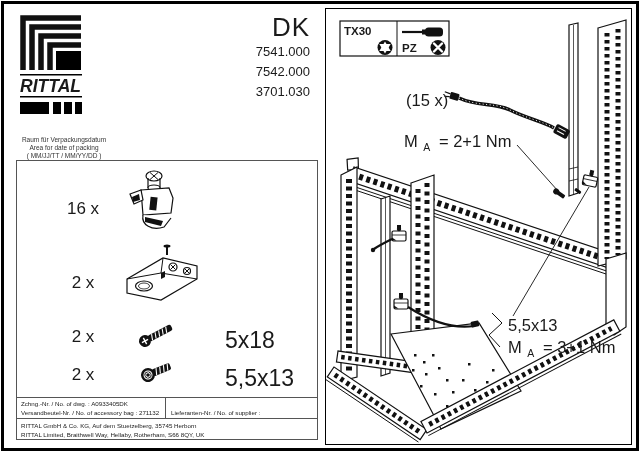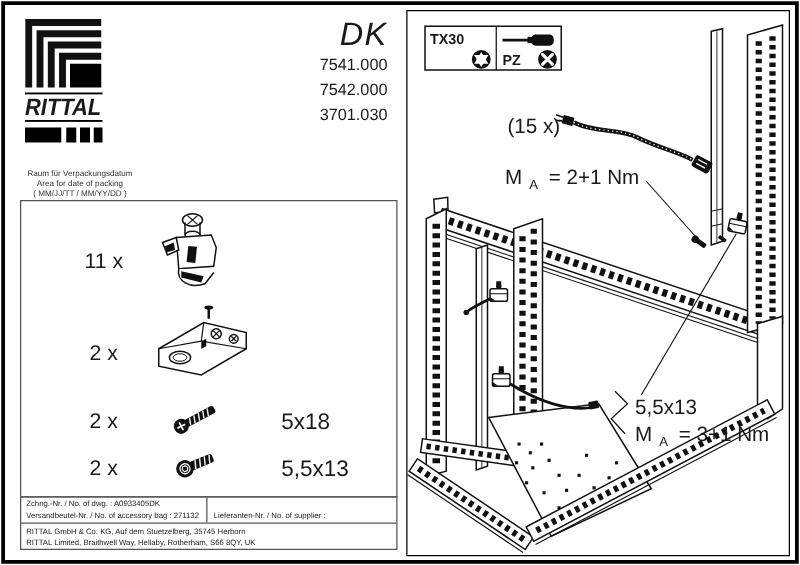--- a/index.html
+++ b/index.html
@@ -5,27 +5,27 @@
   html,body{margin:0;padding:0;background:#9a9a9a;}
   .page{
     position:relative;width:640px;height:452px;background:#fff;
     font-family:"Liberation Sans",sans-serif;color:#1a1a1a;overflow:hidden;
   }
   .frame{position:absolute;inset:1px;border:3px solid #000;pointer-events:none;}
 
   
   .logo{position:absolute;left:20px;top:15px;width:64px;height:102px;}
   .title-block{position:absolute;left:168px;top:12px;width:142px;text-align:right;}
-  .dk{font-size:26px;line-height:30px;letter-spacing:1px;font-style:italic;}
+  .dk{font-size:26px;line-height:30px;letter-spacing:1px;}
   .pn{font-size:13px;line-height:20px;}
   .packing{position:absolute;left:16px;top:136px;width:96px;font-size:6.5px;line-height:8px;text-align:center;color:#333;}
 
   .parts-box{position:absolute;left:16px;top:160px;width:300px;height:236px;border:1px solid #555;}
   .qty{position:absolute;left:38px;width:56px;font-size:17px;text-align:center;}
-  .psize{position:absolute;left:208px;width:86px;font-size:18px;text-align:left;}
+  .psize{position:absolute;left:208px;width:86px;font-size:23px;text-align:left;}
   .picon{position:absolute;}
 
   .info-box{position:absolute;left:16px;top:397px;width:300px;height:41px;border:1px solid #555;
             font-size:6.2px;line-height:9px;white-space:nowrap;}
   .info-top{display:flex;border-bottom:1px solid #555;height:20px;}
   .info-cell-left{width:144px;border-right:1px solid #555;padding:1px 0 0 4px;overflow:hidden;}
   .info-cell-right{flex:1;padding:10px 0 0 5px;}
   .info-bottom{padding:2px 0 0 4px;}
 
   
@@ -70,21 +70,21 @@
   </div>
 
   <div class="packing">
     <div>Raum für Verpackungsdatum</div>
     <div>Area for date of packing</div>
     <div>( MM/JJ/TT / MM/YY/DD )</div>
   </div>
 
   <div class="parts-box">
 
-    <div class="qty" style="top:38px">11 x</div>
+    <div class="qty" style="top:38px">16 x</div>
     <div class="qty" style="top:112px">2 x</div>
     <div class="qty" style="top:166px">2 x</div>
     <div class="qty" style="top:204px">2 x</div>
 
     <div class="picon" style="left:104px;top:6px">
       <svg width="72" height="70" viewBox="0 0 72 70">
         <ellipse cx="33" cy="9" rx="8" ry="5" class="part"></ellipse>
         <path d="M29,5.5 L37,12.5 M37,5.5 L29,12.5" class="ln" stroke-width="1"></path>
         <path d="M27,11 L27,21 M39,11 L39,21" class="ln" stroke-width="1.2"></path>
         <ellipse cx="33" cy="21" rx="6" ry="3" class="part"></ellipse>

